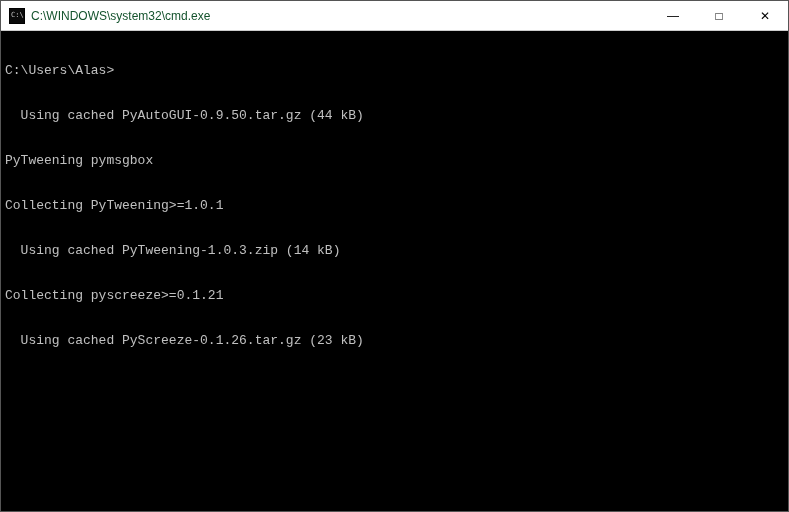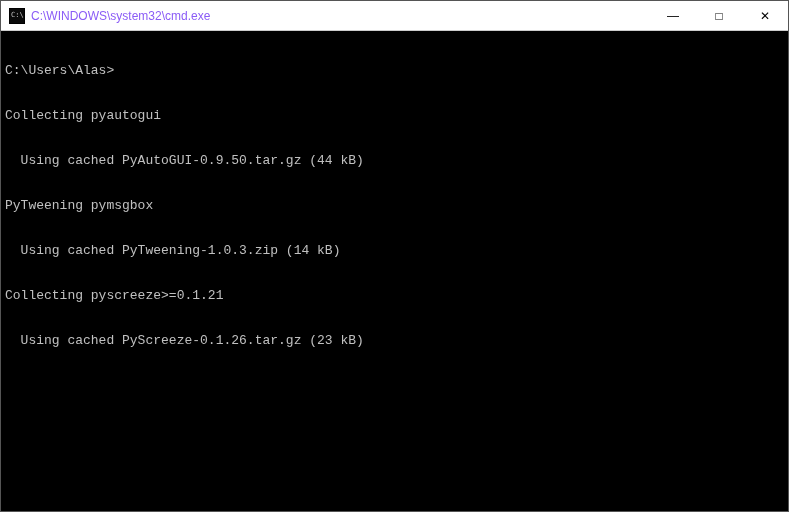--- a/index.html
+++ b/index.html
@@ -1,20 +1,20 @@
 <!DOCTYPE html>
 <html><head>
 <meta charset="utf-8">
 <style>
   * { margin: 0; padding: 0; box-sizing: border-box; }
   html, body { width: 789px; height: 512px; font-family: "Consolas", "Courier New", monospace; overflow: hidden; }
   .window { width: 789px; height: 512px; border: 1px solid #555; background: #000; display: flex; flex-direction: column; }
   .titlebar { background: #fff; height: 30px; display: flex; align-items: center; border-bottom: 1px solid #ccc; }
   .titlebar-icon { width: 16px; height: 16px; margin: 0 6px 0 8px; }
-  .titlebar-text { flex: 1; font-family: "Segoe UI", sans-serif; font-size: 12px; color: #8b5cf6; }
+  .titlebar-text { flex: 1; font-family: "Segoe UI", sans-serif; font-size: 12px; color: #14532d; }
   .win-buttons { display: flex; height: 100%; }
   .win-btn { width: 46px; display: flex; align-items: center; justify-content: center; font-family: "Segoe UI", sans-serif; font-size: 12px; color: #000; }
   .terminal { flex: 1; background: #000; color: #c0c0c0; padding: 2px 4px; font-size: 13px; line-height: 15px; white-space: pre; font-family: "SimSun", "NSimSun", "Courier New", monospace; letter-spacing: 0px; overflow: hidden; }
   .line { display: block; }
 </style>
 </head>
 <body>
 
 <div class="window">
   <div class="titlebar">
@@ -28,23 +28,23 @@
     <span class="titlebar-text">C:\WINDOWS\system32\cmd.exe</span>
     <div class="win-buttons">
       <div class="win-btn">—</div>
       <div class="win-btn">□</div>
       <div class="win-btn close">✕</div>
     </div>
   </div>
 
   <div class="terminal">
     <span class="line">C:\Users\Alas&gt;</span>
-    <span class="line">Collecting pyautogui</span>
     <span class="line">  Using cached PyAutoGUI-0.9.50.tar.gz (44 kB)</span>
     <span class="line">PyTweening pymsgbox</span>
+    <span class="line">Collecting PyTweening&gt;=1.0.1</span>
     <span class="line">  Using cached PyTweening-1.0.3.zip (14 kB)</span>
     <span class="line">Collecting pyscreeze&gt;=0.1.21</span>
     <span class="line">  Using cached PyScreeze-0.1.26.tar.gz (23 kB)</span>
     
     
     
     
     
     
     

